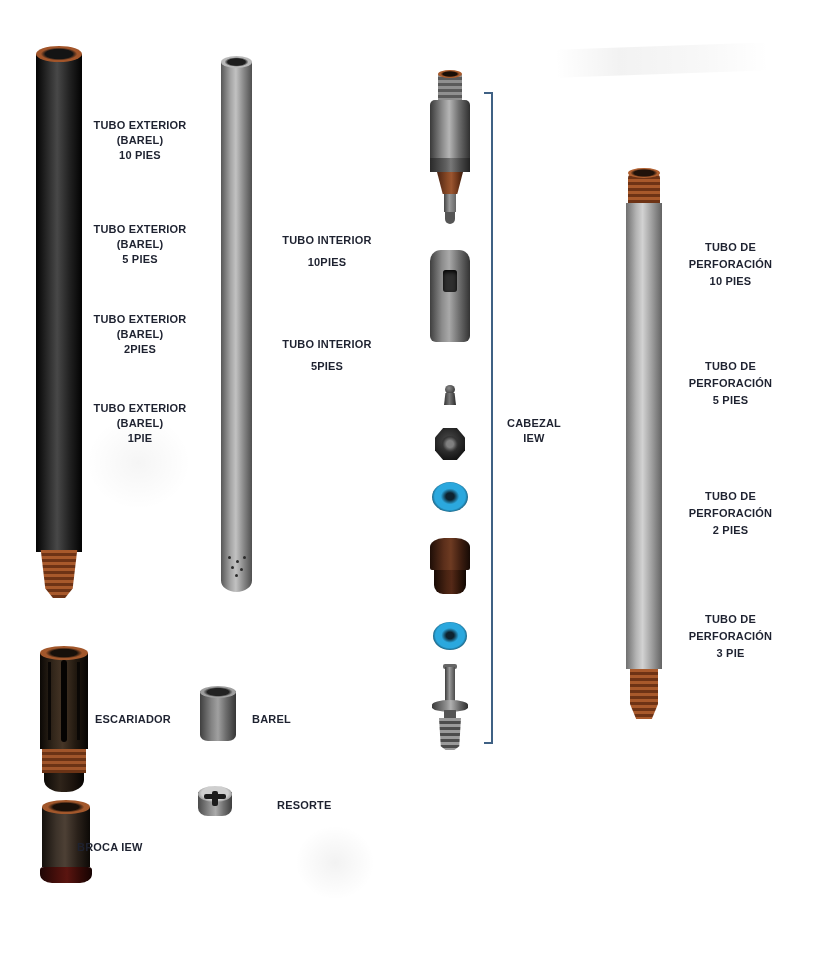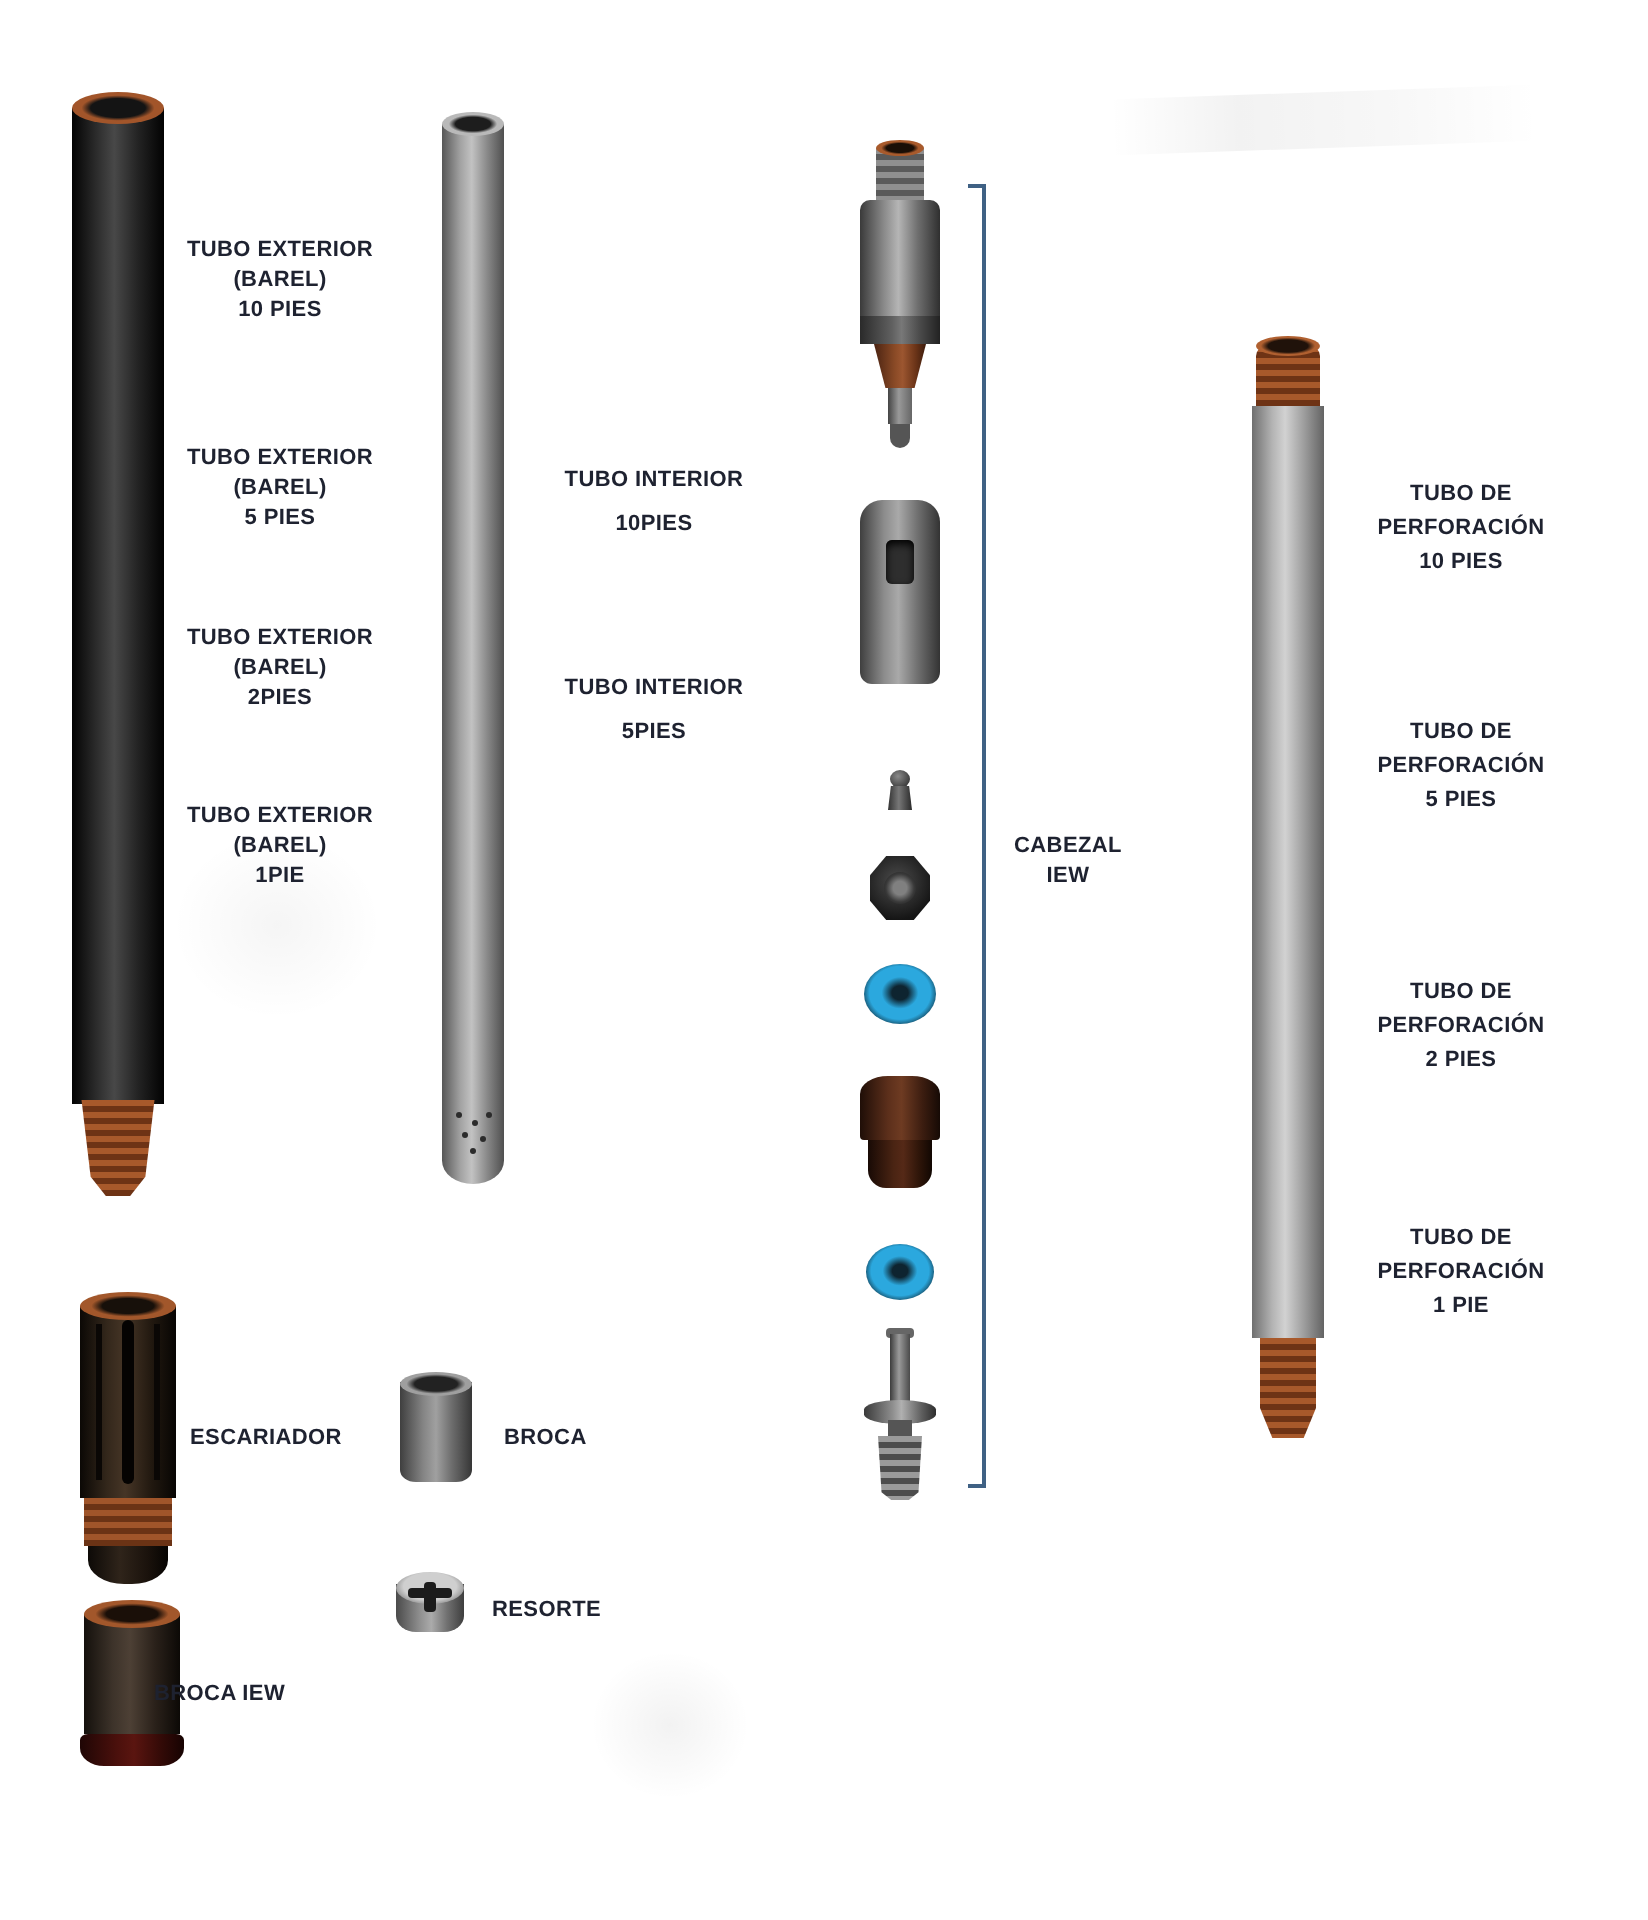--- a/index.html
+++ b/index.html
@@ -270,48 +270,48 @@
     <div>5 PIES</div>
   </div>
   <div class="lbl lbl3" style="left:678px;top:488px;width:105px">
     <div>TUBO DE</div>
     <div>PERFORACIÓN</div>
     <div>2 PIES</div>
   </div>
   <div class="lbl lbl3" style="left:678px;top:611px;width:105px">
     <div>TUBO DE</div>
     <div>PERFORACIÓN</div>
-    <div>1 PIE</div>
+    <div>3 PIE</div>
   </div>
 
   <div class="p esc">
     <div class="body"></div>
     <div class="topring"></div>
     <div class="slot"></div>
     <div class="slotL"></div>
     <div class="slotR"></div>
     <div class="band"></div>
     <div class="tip"></div>
   </div>
   <div class="lbl single" style="left:95px;top:712px">ESCARIADOR</div>
 
   <div class="p zap">
     <div class="body"></div>
     <div class="topring"></div>
   </div>
-  <div class="lbl single" style="left:252px;top:712px">BROCA</div>
+  <div class="lbl single" style="left:252px;top:712px">BAREL</div>
 
   <div class="p broca">
     <div class="body"></div>
     <div class="topring"></div>
     <div class="rim"></div>
   </div>
   <div class="lbl single" style="left:77px;top:840px">BROCA IEW</div>
 
   <div class="p res">
     <div class="body"></div>
     <div class="topring"></div>
     <div class="slotV"></div>
     <div class="slotH"></div>
   </div>
-  <div class="lbl single" style="left:246px;top:798px">RESORTE</div>
+  <div class="lbl single" style="left:277px;top:798px">RESORTE</div>
 
 </div>
 
 </body></html>

